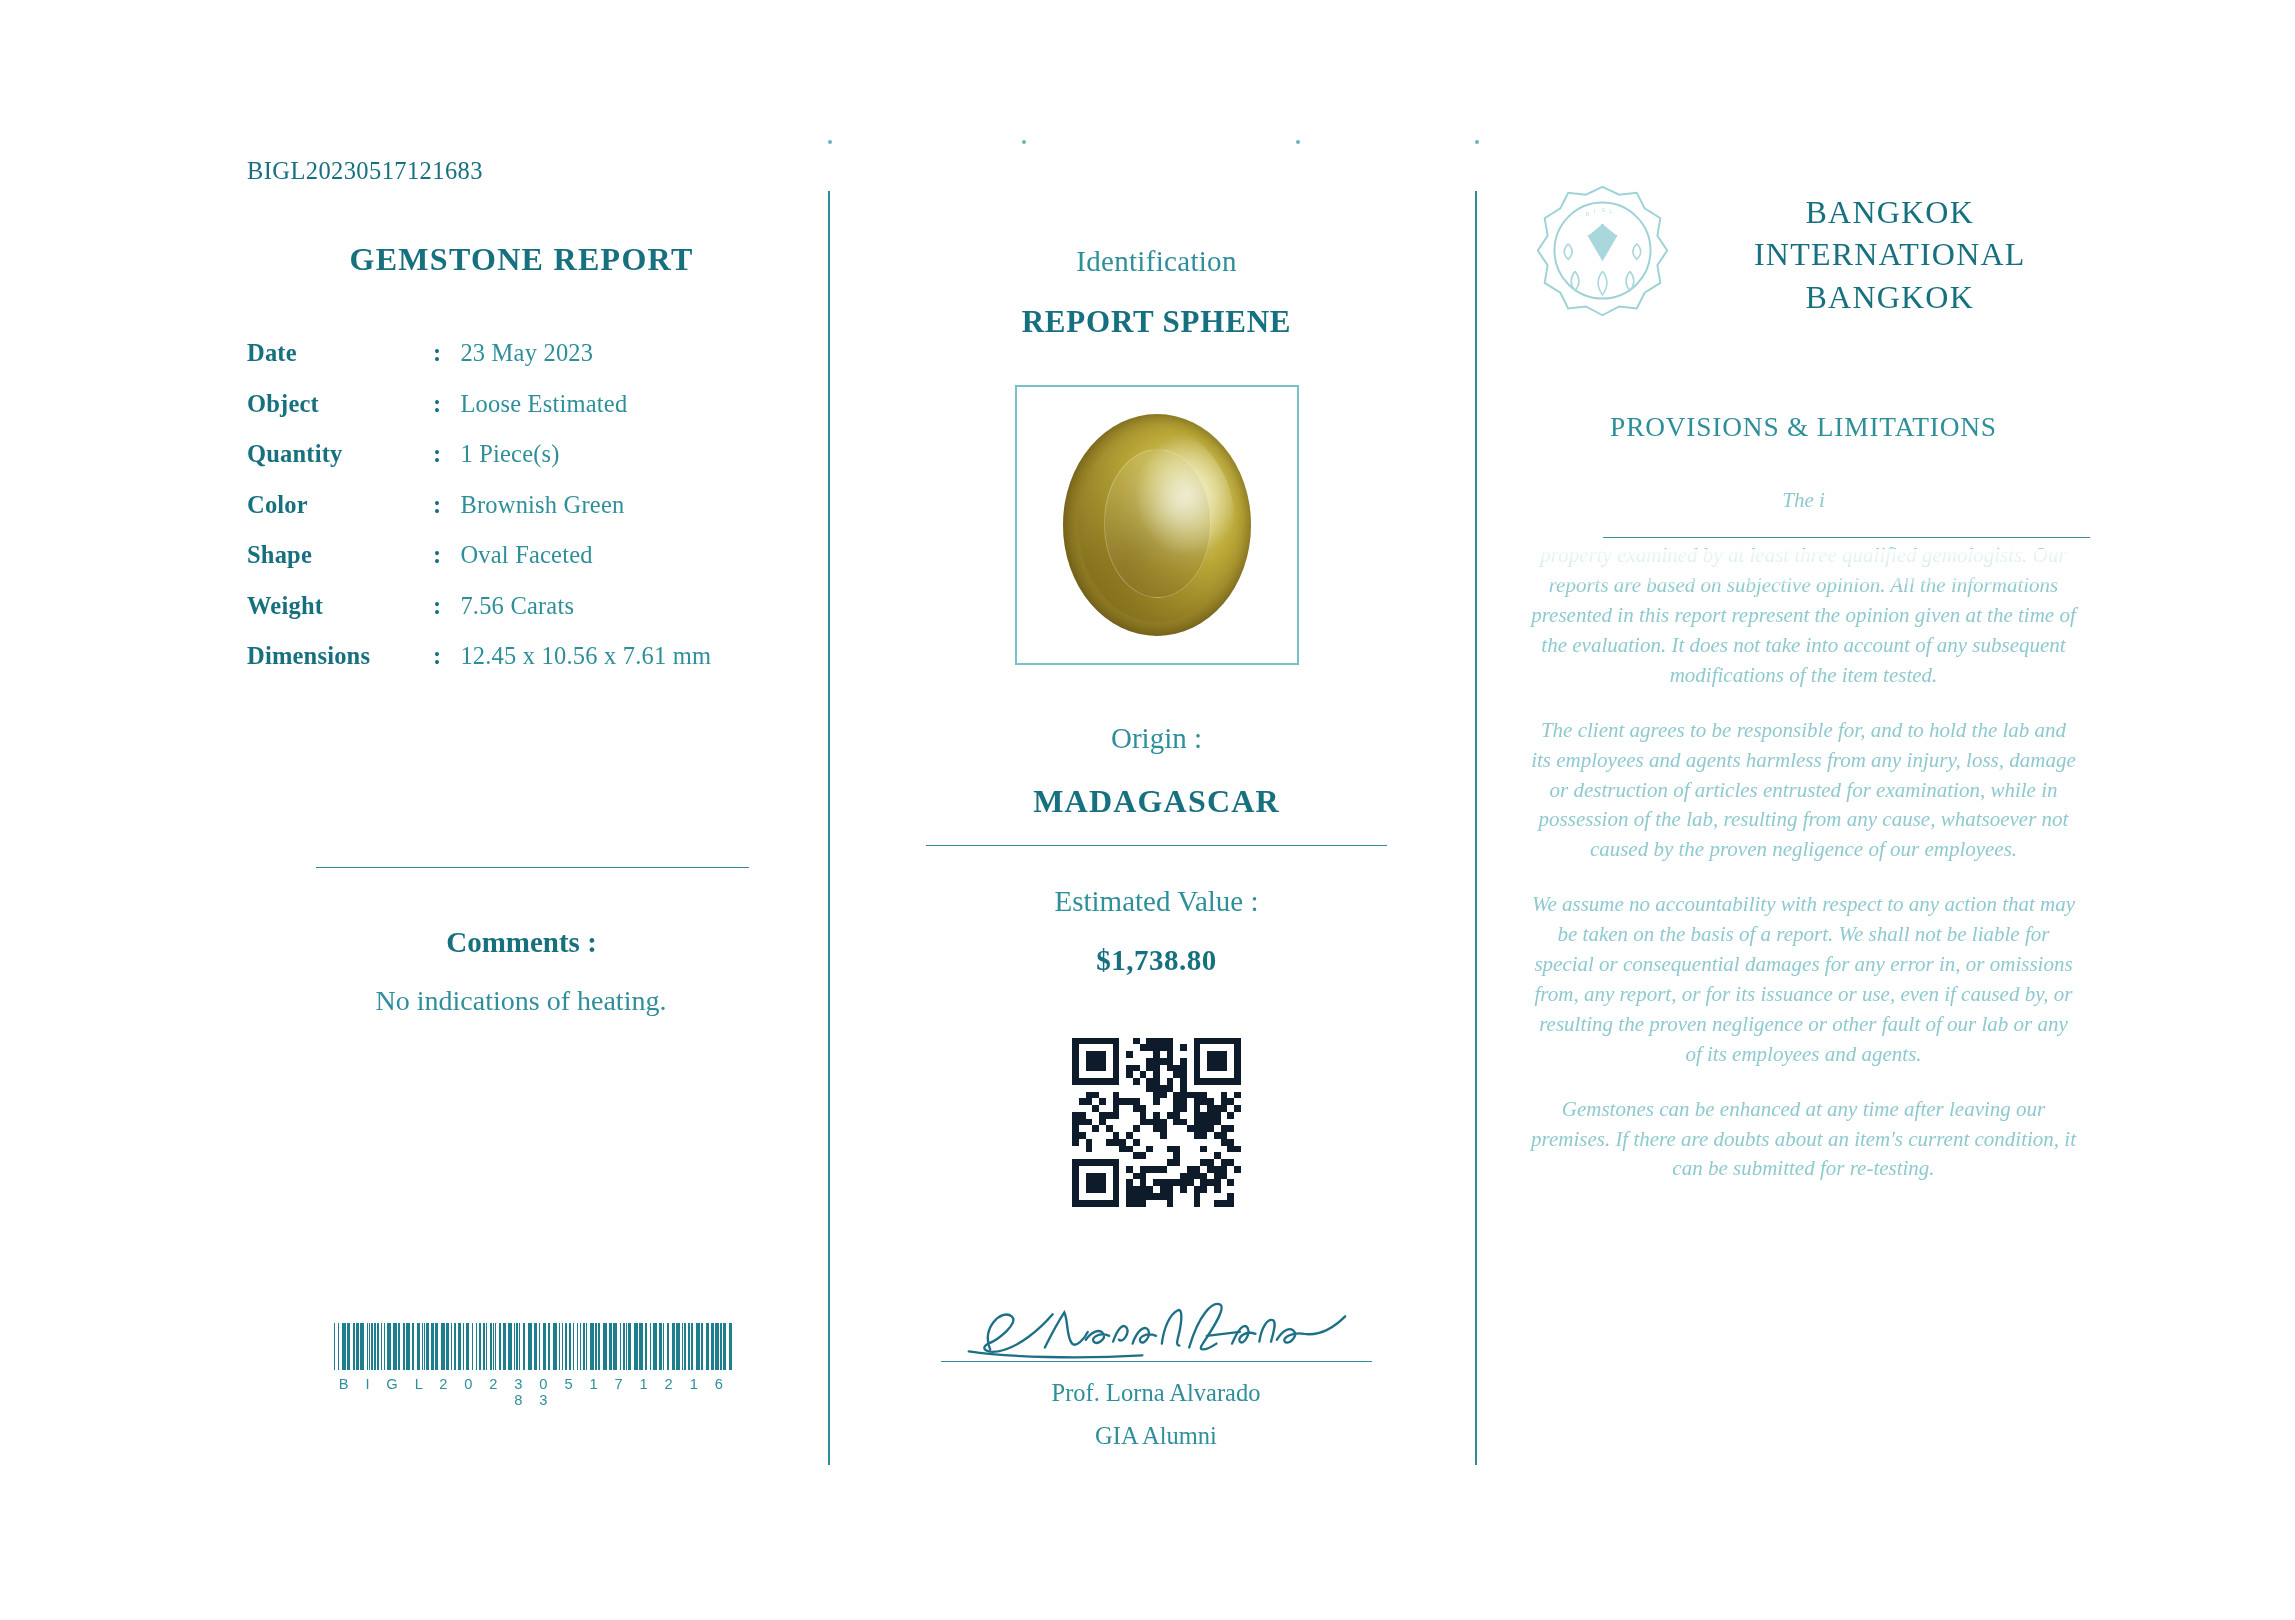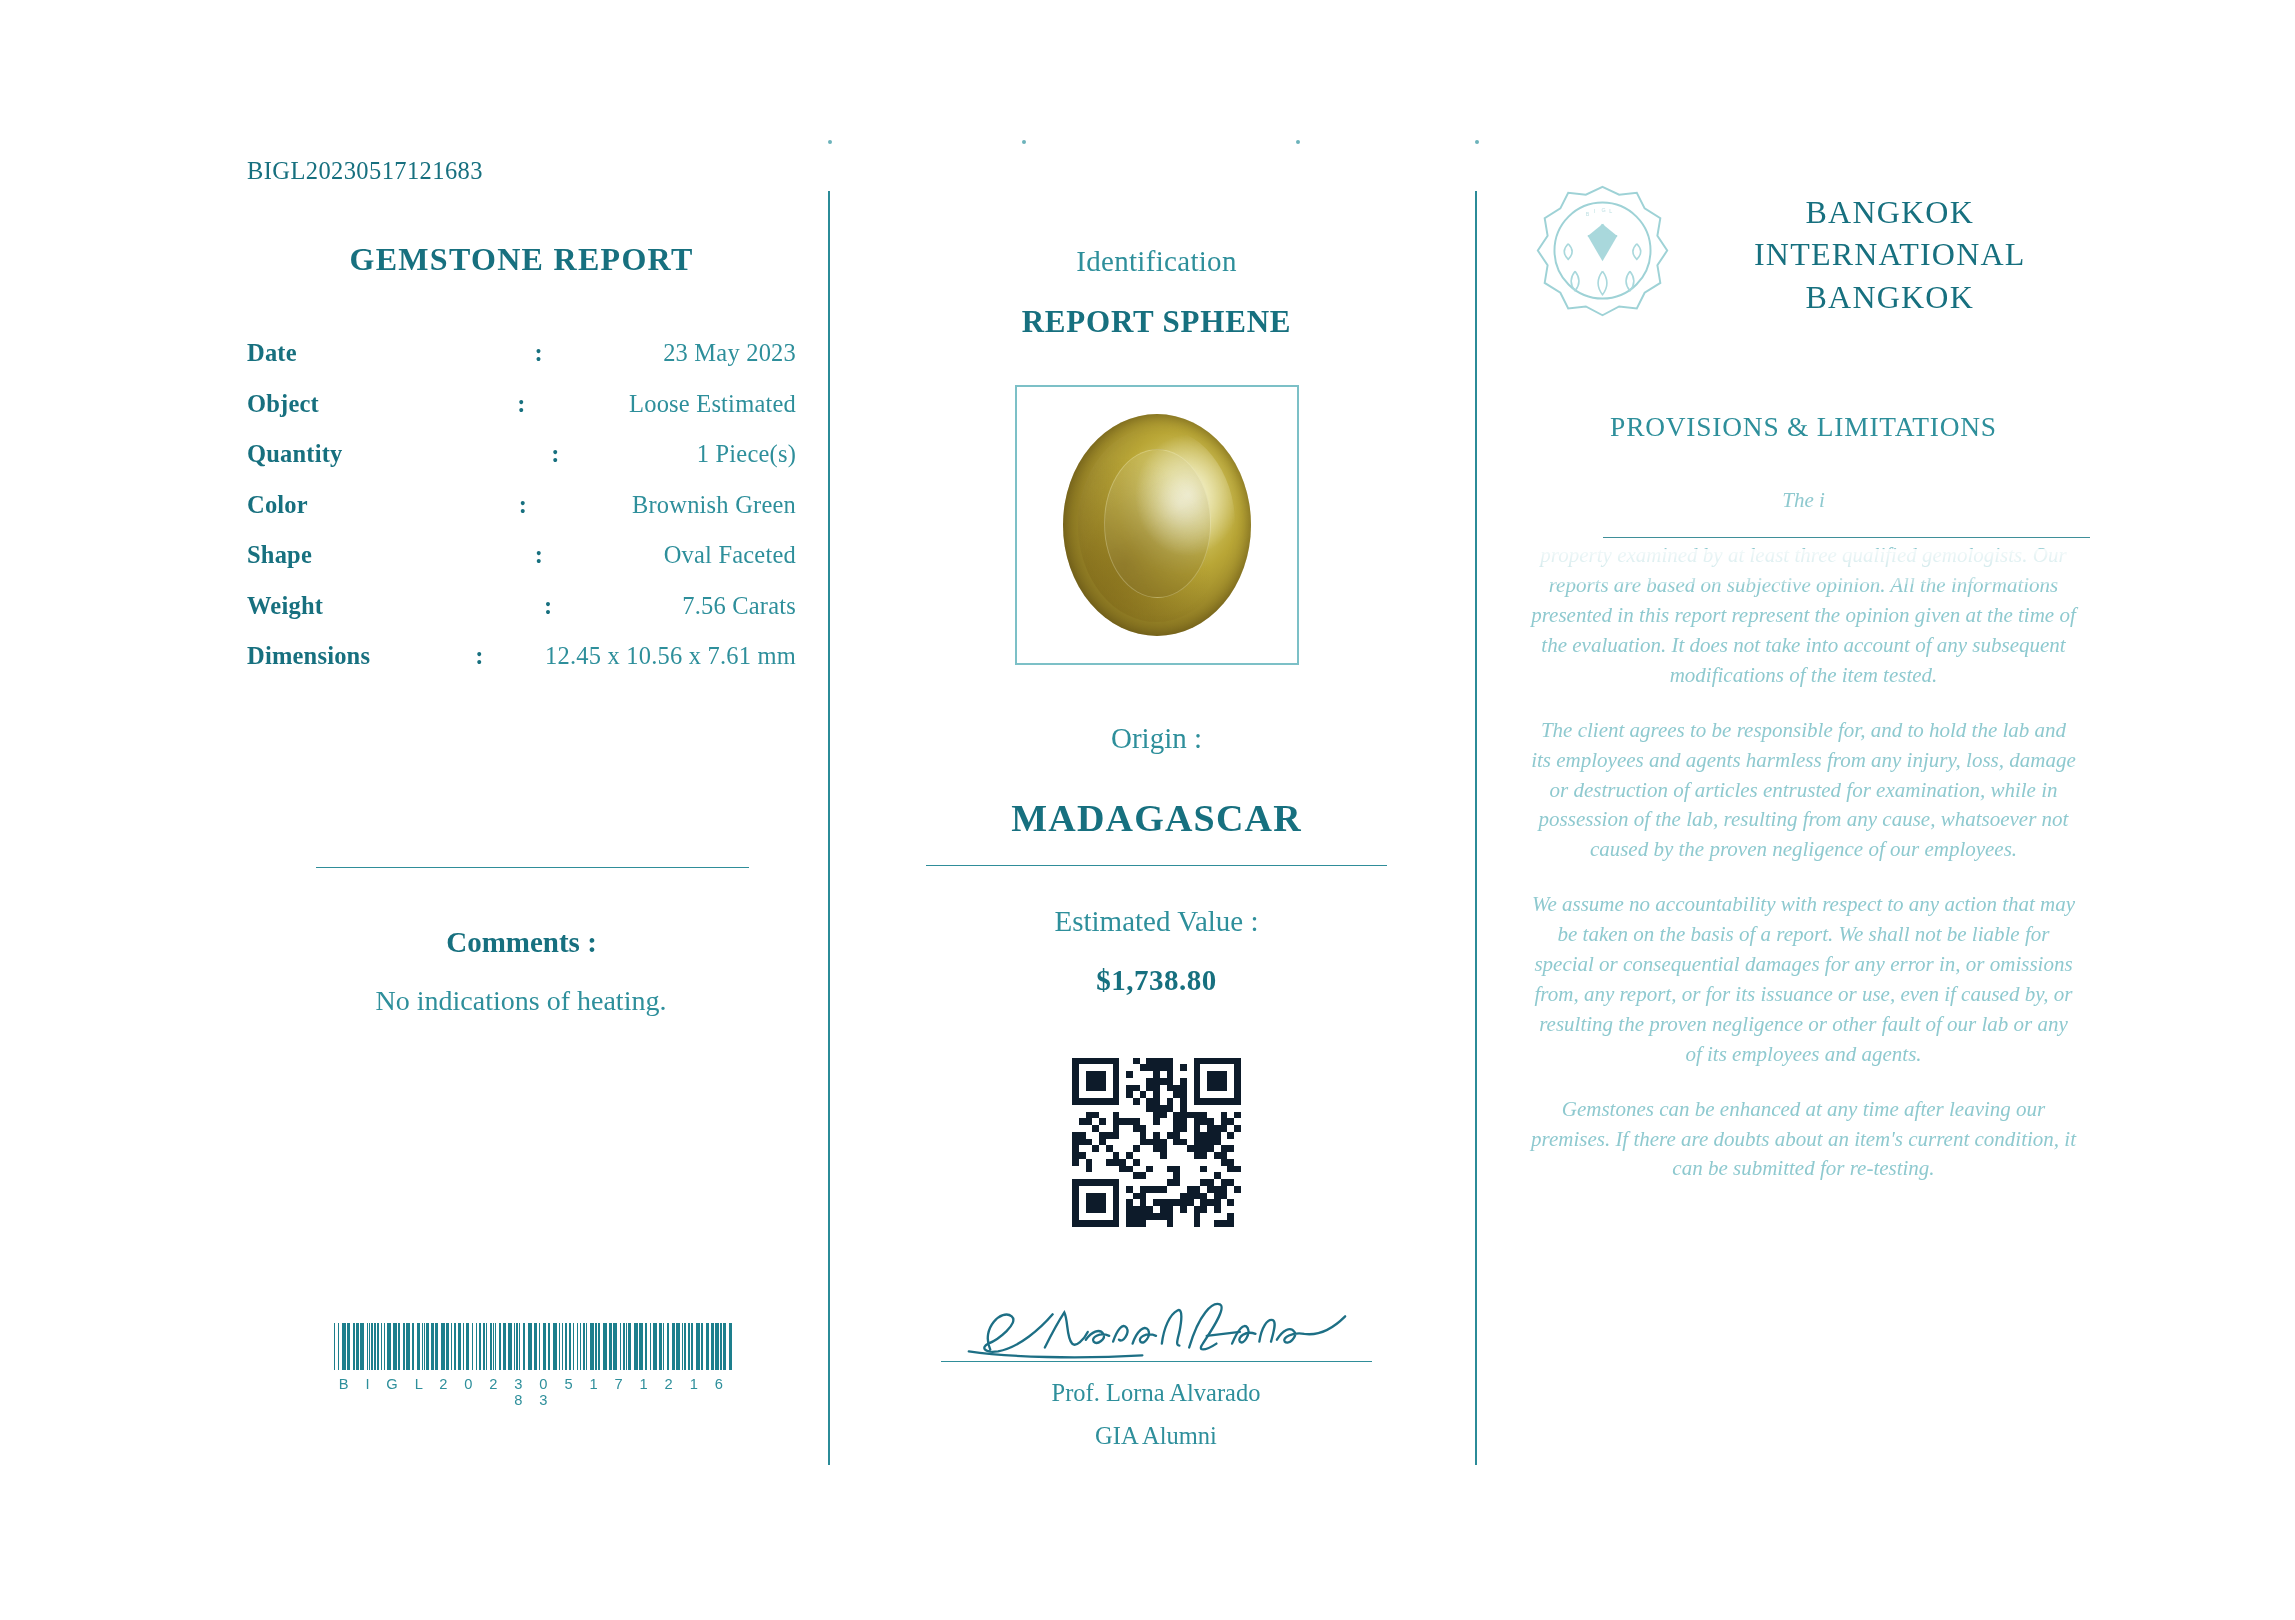--- a/index.html
+++ b/index.html
@@ -69,21 +69,20 @@
     letter-spacing: 1.3px;
     color: #17707f;
     margin-bottom: 61px;
     font-family: "Liberation Serif", serif;
   }
   .field-row {
     display: flex;
     align-items: baseline;
     margin-bottom: 22.5px;
     font-size: 24.5px;
-    justify-content: space-between;
   }
   .field-label {
     width: 186px;
     font-weight: bold;
     color: #17707f;
     letter-spacing: 0.2px;
   }
   .field-colon {
     width: 27.4px;
     font-weight: bold;
@@ -212,22 +211,22 @@
     border: 1px solid rgba(255,255,220,0.25);
     background: linear-gradient(150deg, rgba(255,255,210,0.18), rgba(90,70,15,0.20));
   }
 
   .origin-label {
     margin-top: 57px;
     font-size: 29px;
     color: #2e8f9b;
   }
   .origin-value {
-    margin-top: 41px;
-    font-size: 38px;
+    margin-top: 28px;
+    font-size: 32px;
     font-weight: bold;
     letter-spacing: 1.2px;
     color: #17707f;
   }
   .hr-mid {
     margin: 25.5px auto 0;
     width: 461px;
     height: 1px;
     background: #2f8d99;
   }

